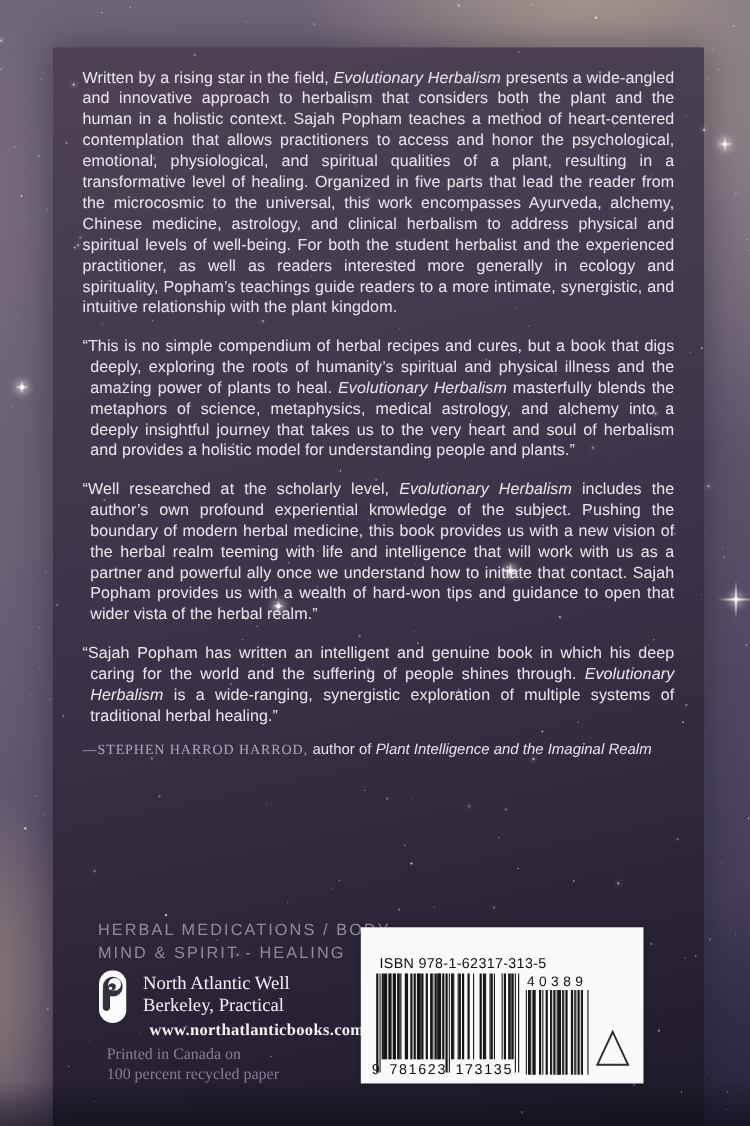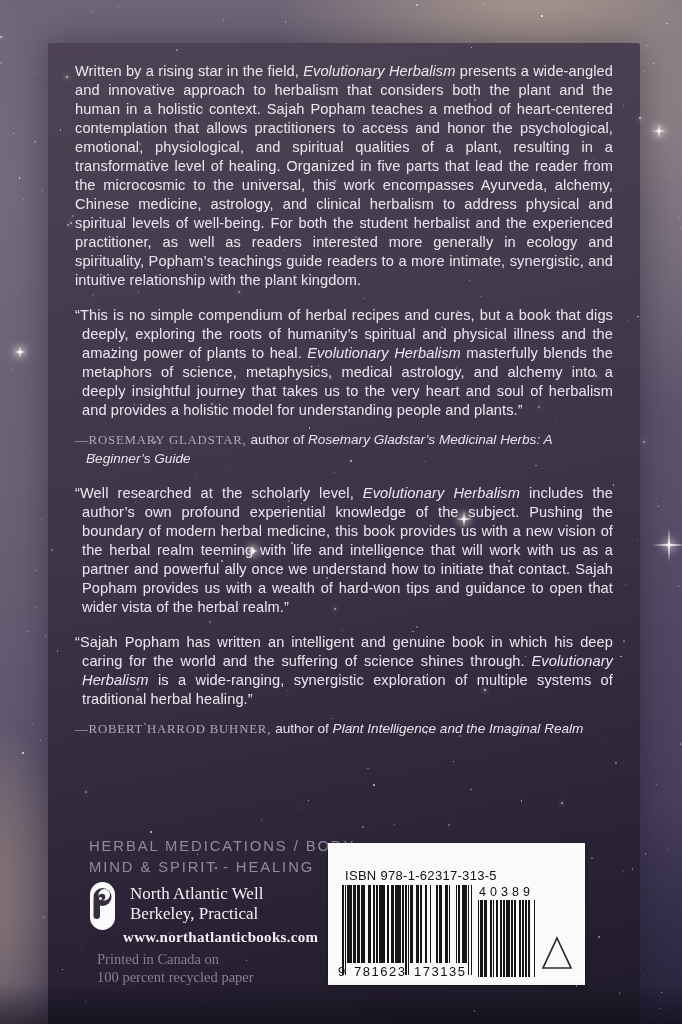--- a/index.html
+++ b/index.html
@@ -45,21 +45,21 @@
     padding-left:11px;text-indent:-11px;text-align:left;}
   .seg-italic{font-style:italic;}
   .seg-name{font-family:"Liberation Serif",serif;color:#b1a8bd;letter-spacing:.8px;font-size:12.8px;}
 
   
   .category{position:absolute;left:41px;top:793px;z-index:3;color:#95889f;
     font-size:14.8px;line-height:21px;letter-spacing:1.9px;font-weight:400;}
   .logo{position:absolute;left:42px;top:839px;z-index:3;}
   .pub{position:absolute;left:82px;top:841px;z-index:3;color:#f2eff4;
     font-family:"Liberation Serif",serif;font-size:17px;line-height:19.5px;}
-  .url{position:absolute;left:75px;top:886px;z-index:3;color:#f2eff4;
+  .url{position:absolute;left:88px;top:886px;z-index:3;color:#f2eff4;
     font-family:"Liberation Serif",serif;font-weight:bold;font-size:15px;letter-spacing:.3px;}
   .printed{position:absolute;left:49px;top:908px;z-index:3;color:#8a7e95;
     font-family:"Liberation Serif",serif;font-size:14.5px;line-height:17.5px;}
 
   
   .barcode-panel{position:absolute;left:280px;top:800px;width:257px;height:142px;z-index:4;
     background:#fafafa;box-shadow:0 1px 4px rgba(0,0,0,.4);}
   .price{position:absolute;left:17px;top:4px;color:#101010;font-size:18.5px;letter-spacing:.2px;}
   .isbn{position:absolute;left:17px;top:25px;color:#101010;font-size:13px;letter-spacing:.3px;}
   .ean{position:absolute;left:14px;top:42px;width:130px;height:92px;}
@@ -580,26 +580,25 @@
           <i class="h"></i>
           <i class="v"></i>
           <i class="c"></i>
         </span>
       </div>
 
     <div class="book-content">
       <p class="flow synopsis"><span>Written by a rising star in the field, </span><span class="seg-italic">Evolutionary Herbalism</span><span> presents a wide-angled and innovative approach to herbalism that considers both the plant and the human in a holistic context. Sajah Popham teaches a method of heart-centered contemplation that allows practitioners to access and honor the psychological, emotional, physiological, and spiritual qualities of a plant, resulting in a transformative level of healing. Organized in five parts that lead the reader from the microcosmic to the universal, this work encompasses Ayurveda, alchemy, Chinese medicine, astrology, and clinical herbalism to address physical and spiritual levels of well-being. For both the student herbalist and the experienced practitioner, as well as readers interested more generally in ecology and spirituality, Popham’s teachings guide readers to a more intimate, synergistic, and intuitive relationship with the plant kingdom.</span></p>
 
       <p class="flow quote"><span>“This is no simple compendium of herbal recipes and cures, but a book that digs deeply, exploring the roots of humanity’s spiritual and physical illness and the amazing power of plants to heal. </span><span class="seg-italic">Evolutionary Herbalism</span><span> masterfully blends the metaphors of science, metaphysics, medical astrology, and alchemy into a deeply insightful journey that takes us to the very heart and soul of herbalism and provides a holistic model for understanding people and plants.”</span></p>
-      <p class="attr"><span class="seg-name">—ROSEMARY GLADSTAR, </span><span>author of </span><span class="seg-italic">Rosemary Gladstar’s Medicinal Herbs: A Beginner’s Guide</span></p>
 
       <p class="flow quote"><span>“Well researched at the scholarly level, </span><span class="seg-italic">Evolutionary Herbalism</span><span> includes the author’s own profound experiential knowledge of the subject. Pushing the boundary of modern herbal medicine, this book provides us with a new vision of the herbal realm teeming with life and intelligence that will work with us as a partner and powerful ally once we understand how to initiate that contact. Sajah Popham provides us with a wealth of hard-won tips and guidance to open that wider vista of the herbal realm.”</span></p>
 
-      <p class="flow quote"><span>“Sajah Popham has written an intelligent and genuine book in which his deep caring for the world and the suffering of science shines through. </span><span class="seg-italic">Evolutionary Herbalism</span><span> is a wide-ranging, synergistic exploration of multiple systems of traditional herbal healing.”</span></p>
-      <p class="attr"><span class="seg-name">—ROBERT HARROD BUHNER, </span><span>author of </span><span class="seg-italic">Plant Intelligence and the Imaginal Realm</span></p>
+      <p class="flow quote"><span>“Sajah Popham has written an intelligent and genuine book in which his deep caring for the world and the suffering of people shines through. </span><span class="seg-italic">Evolutionary Herbalism</span><span> is a wide-ranging, synergistic exploration of multiple systems of traditional herbal healing.”</span></p>
+      <p class="attr"><span class="seg-name">—STEPHEN HARROD HARROD, </span><span>author of </span><span class="seg-italic">Plant Intelligence and the Imaginal Realm</span></p>
     </div>
 
     <div class="category">
       <div>HERBAL MEDICATIONS / BODY,</div>
       <div>MIND &amp; SPIRIT - HEALING</div>
     </div>
 
     <div class="logo">
       <svg width="25" height="48" viewBox="0 0 50 96" aria-hidden="true">
         <rect x="0" y="0" width="50" height="96" rx="25" fill="#fbfafc"></rect>

